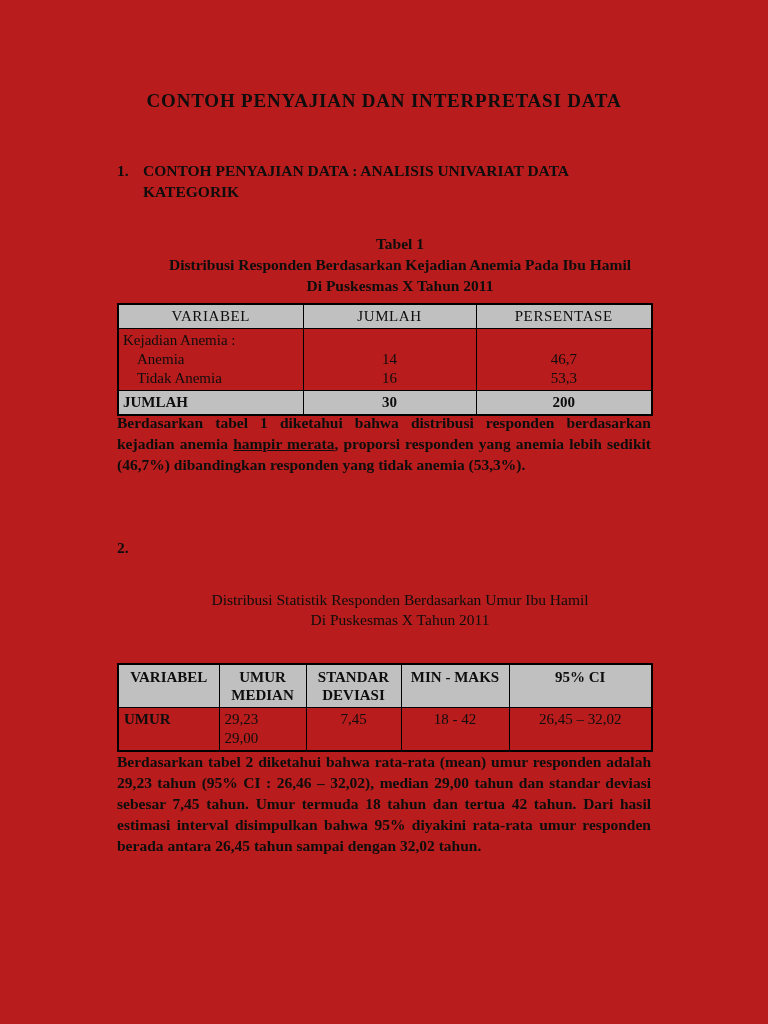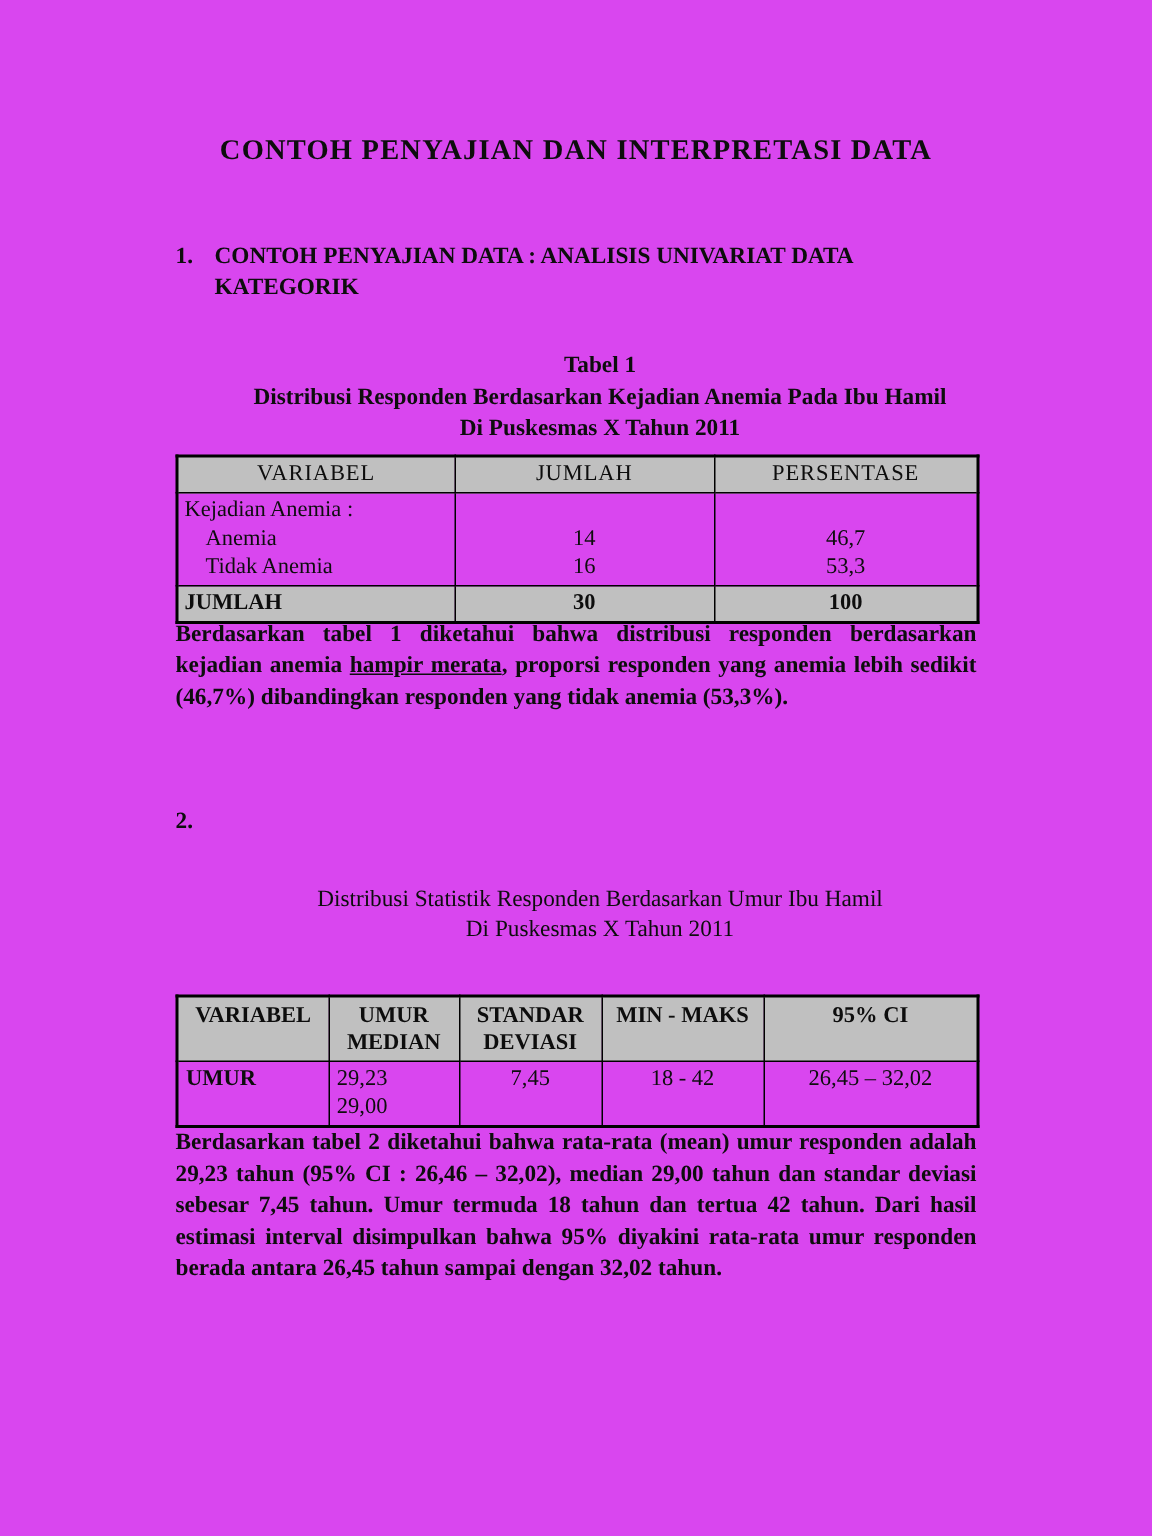--- a/index.html
+++ b/index.html
@@ -2,21 +2,21 @@
 <html><head>
 <meta charset="utf-8">
 <style>
   html, body { margin: 0; padding: 0; }
   body {
     width: 768px; height: 1024px;
     background: #ffffff;
     font-family: "Liberation Serif", serif;
     color: #0d0d0d;
   }
-  .page { position: relative; width: 768px; height: 1024px; background: #d946ef; overflow: hidden; }
+  .page { position: relative; width: 768px; height: 1024px; background: #b91c1c; overflow: hidden; }
 
   .doc-title {
     position: absolute; top: 90px; left: 0; width: 768px;
     margin: 0; text-align: center;
     font-size: 19px; font-weight: bold; letter-spacing: 0.8px;
   }
 
   .section-heading {
     position: absolute; left: 117px; width: 540px;
     display: flex; font-size: 15.5px; font-weight: bold; line-height: 21px;
@@ -109,21 +109,21 @@
           <div>&nbsp;</div>
           <div>46,7</div>
           <div>53,3</div>
         </td>
       </tr>
     </tbody>
     <tfoot>
       <tr>
         <td class="cell-left">JUMLAH</td>
         <td class="cell-center">30</td>
-        <td class="cell-center">100</td>
+        <td class="cell-center">200</td>
       </tr>
     </tfoot>
   </table>
 
   <p class="para" id="para1"><span>Berdasarkan tabel 1 diketahui bahwa distribusi responden berdasarkan kejadian anemia </span><span class="ul">hampir merata</span><span>, proporsi responden yang anemia lebih sedikit (46,7%) dibandingkan responden yang tidak anemia (53,3%).</span></p>
 
   <div class="section-heading" id="sec2-heading">
     <span class="num">2.</span>
   </div>
 

